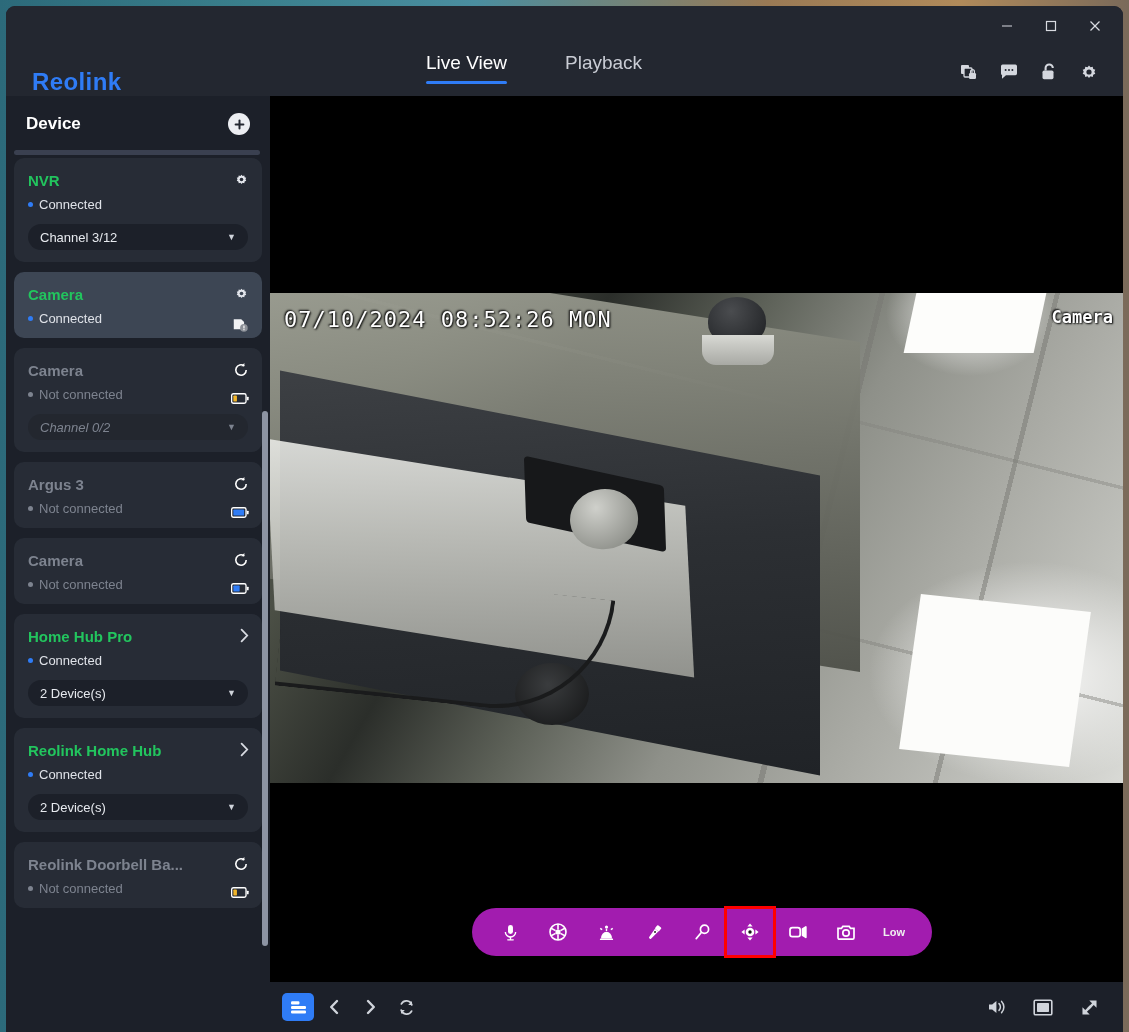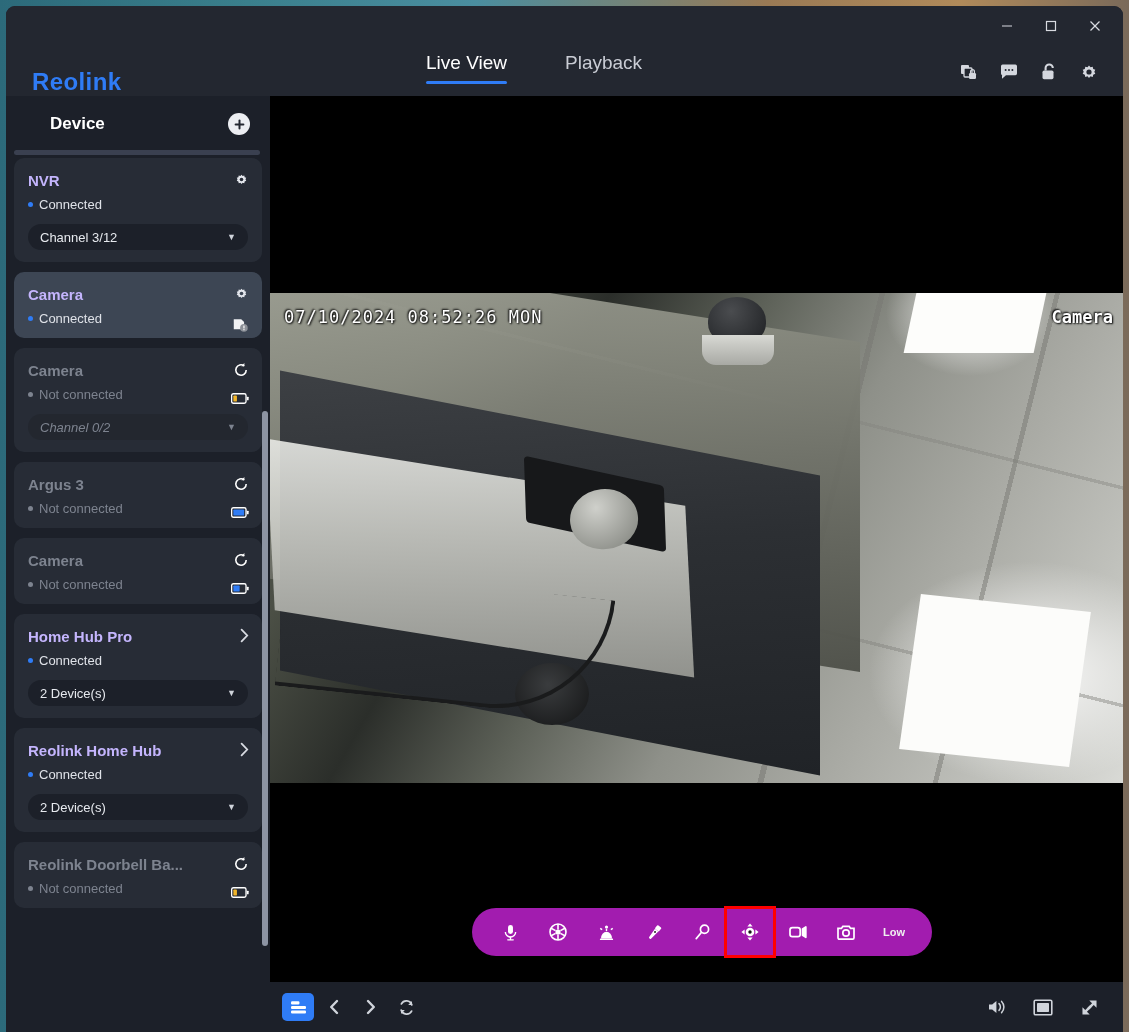--- a/index.html
+++ b/index.html
@@ -70,21 +70,20 @@
     display: flex; align-items: center; gap: 20px;
   }
   .hicon { color: #d4d7de; display:flex; align-items:center; }
 
   
   .sidebar {
     position: absolute; left: 0; top: 90px;
     width: 264px; height: 936px;
     background: #1c2029;
     overflow: hidden;
-    padding-left: 24px;
   }
   .sidebar-head {
     position: relative; height: 55px;
     display: flex; align-items: center;
     padding: 0 20px 0 20px;
   }
   .sidebar-title { color: #ffffff; font-size: 17px; font-weight: bold; }
   .add-btn {
     position: absolute; right: 20px; top: 17px;
     width: 22px; height: 22px; border-radius: 50%;
@@ -101,21 +100,21 @@
   }
   .card {
     position: relative;
     margin: 0 8px 10px 8px;
     background: #272c36;
     border-radius: 10px;
     padding: 14px 14px 12px 14px;
   }
   .card.selected { background: #3d4654; }
   .card-title {
-    color: #c4b5fd; font-size: 15px; font-weight: bold;
+    color: #22c55e; font-size: 15px; font-weight: bold;
     margin-bottom: 8px;
     white-space: nowrap; overflow: hidden;
   }
   .card.dim .card-title { color: #7d838f; }
   .card-status {
     color: #dfe2e8; font-size: 13px;
     display: flex; align-items: center; gap: 6px;
   }
   .card.dim .card-status { color: #7d838f; }
   .dot { width: 5px; height: 5px; border-radius: 50%; background: #2f7cf6; }
@@ -253,21 +252,21 @@
   .bright2 {
     position: absolute; left: 640px; top: 310px;
     width: 170px; height: 155px;
     background: #fcfcfa;
     transform: skew(-8deg, 6deg);
   }
   .overlay-ts {
     position: absolute; left: 14px; top: 14px;
     color: #ffffff;
     font-family: "DejaVu Sans Mono", monospace;
-    font-size: 17px; letter-spacing: 1px;
+    font-size: 22px; letter-spacing: 1px;
     text-shadow: 1px 1px 2px #000, -1px -1px 2px #000;
   }
   .overlay-name {
     position: absolute; right: 10px; top: 14px;
     color: #ffffff;
     font-family: "DejaVu Sans Mono", monospace;
     font-size: 17px; font-weight: bold;
     text-shadow: 1px 1px 2px #000, -1px -1px 2px #000;
   }
 

